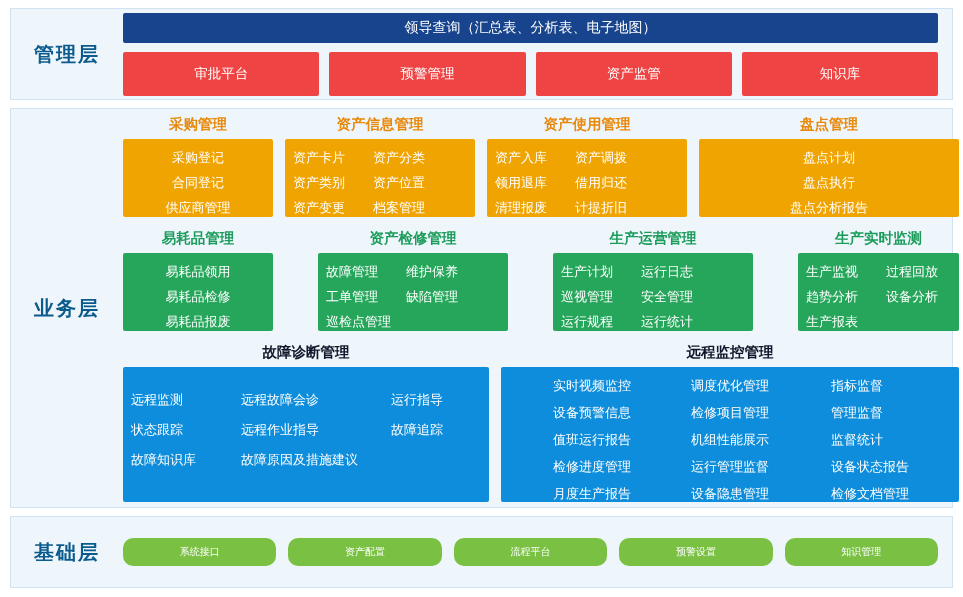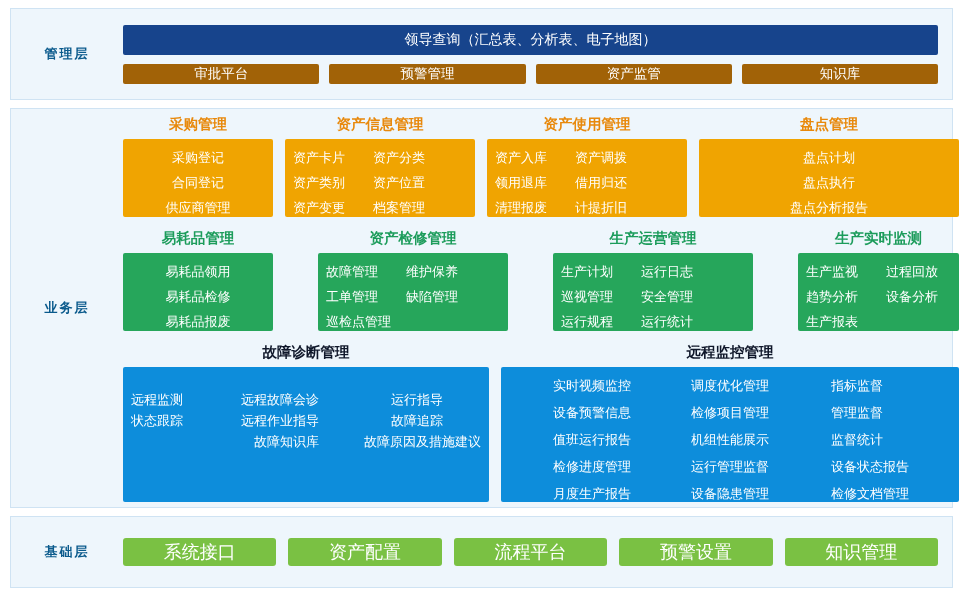--- a/index.html
+++ b/index.html
@@ -27,21 +27,21 @@
     box-sizing: border-box;
     border: 1px solid #cfe3f3;
     background: #eef6fc;
     display: flex;
     align-items: center;
   }
   .band-label {
     width: 112px;
     flex: 0 0 112px;
     text-align: center;
-    font-size: 13px;
+    font-size: 20px;
     font-weight: bold;
     color: #0a5a8c;
     letter-spacing: 2px;
   }
   .band-body {
     flex: 1 1 auto;
     box-sizing: border-box;
   }
 
   
@@ -56,22 +56,22 @@
     justify-content: center;
     border-radius: 2px;
     margin-bottom: 9px;
   }
   .mgmt-row {
     display: flex;
     gap: 10px;
   }
   .mgmt-cell {
     flex: 1 1 0;
-    height: 20px;
-    background: #a16207;
+    height: 44px;
+    background: #ef4444;
     color: #ffffff;
     font-size: 13.5px;
     display: flex;
     align-items: center;
     justify-content: center;
     border-radius: 2px;
   }
 
   
   #biz-band { height: 400px; margin-bottom: 8px; align-items: center; }
@@ -151,25 +151,25 @@
   .rm-c3 { width: 120px; }
 
   
   #base-band { height: 72px; }
   .base-row { display: flex; gap: 12px; }
   .base-cell {
     flex: 1 1 0;
     height: 28px;
     background: #7ac143;
     color: #ffffff;
-    font-size: 18px;
+    font-size: 10px;
     display: flex;
     align-items: center;
     justify-content: center;
-    border-radius: 3px;
+    border-radius: 10px;
   }
 </style>
 </head>
 <body>
 
 <div class="page">
 
   <div class="band" id="mgmt-band">
     <div class="band-label">管理层</div>
     <div class="band-body" style="padding-right:14px;">
@@ -342,21 +342,21 @@
           </div>
         </div>
 
       </div>
 
       <div class="row3">
 
         <div class="col r3-left">
           <div class="grp-title blue">故障诊断管理</div>
           <div class="box blue box-diag">
-            <div class="box-rows" style="gap:3px; padding-top:14px;align-items:flex-end;">
+            <div class="box-rows" style="gap:12px; padding-top:14px;">
               <div class="diag-line">
                 <span class="it diag-c1">远程监测</span>
                 <span class="it diag-c2">远程故障会诊</span>
                 <span class="it diag-c3">运行指导</span>
               </div>
               <div class="diag-line">
                 <span class="it diag-c1">状态跟踪</span>
                 <span class="it diag-c2">远程作业指导</span>
                 <span class="it diag-c3">故障追踪</span>
               </div>

